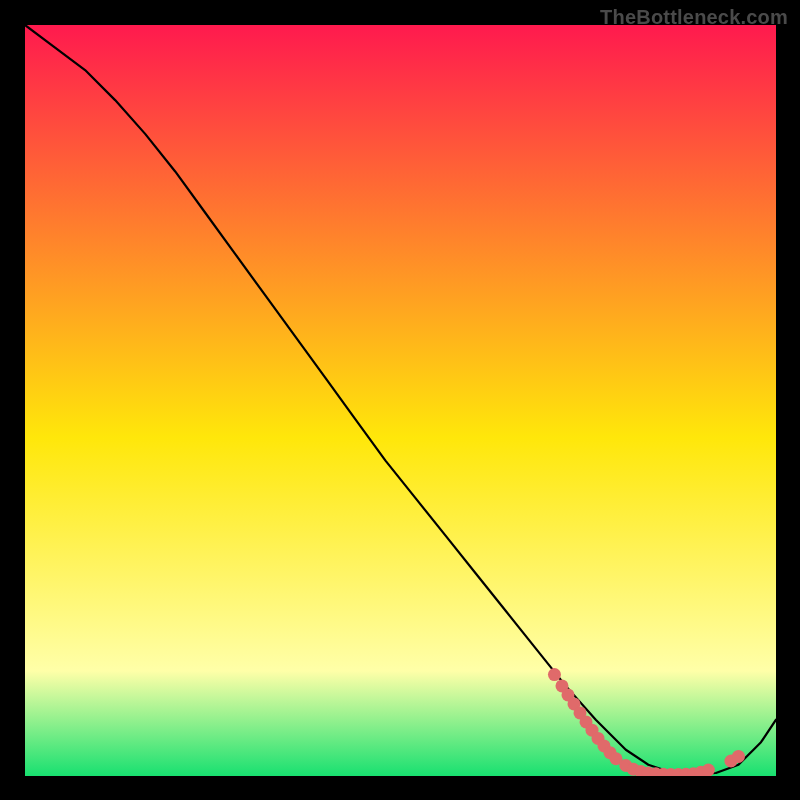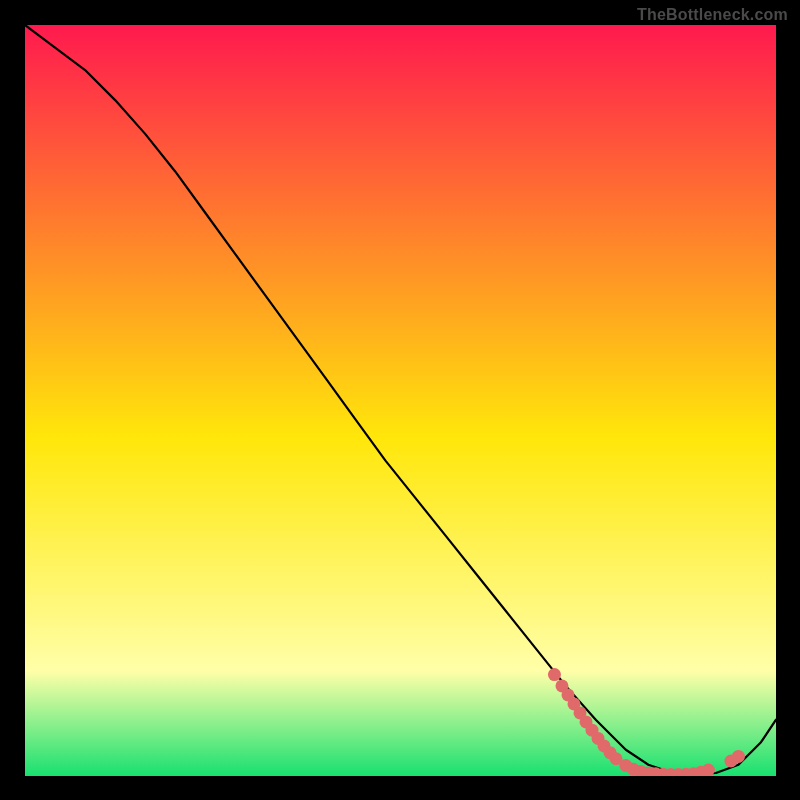--- a/index.html
+++ b/index.html
@@ -15,21 +15,21 @@
     position: relative;
     width: 800px;
     height: 800px;
     background: #000;
   }
   .watermark {
     position: absolute;
     top: 6px;
     right: 12px;
     color: #4a4a4a;
-    font-size: 16px;
+    font-size: 20px;
     font-weight: 600;
     letter-spacing: 0.2px;
     z-index: 10;
     user-select: none;
   }
   .plot {
     position: absolute;
     left: 25px;
     top: 25px;
     width: 751px;

